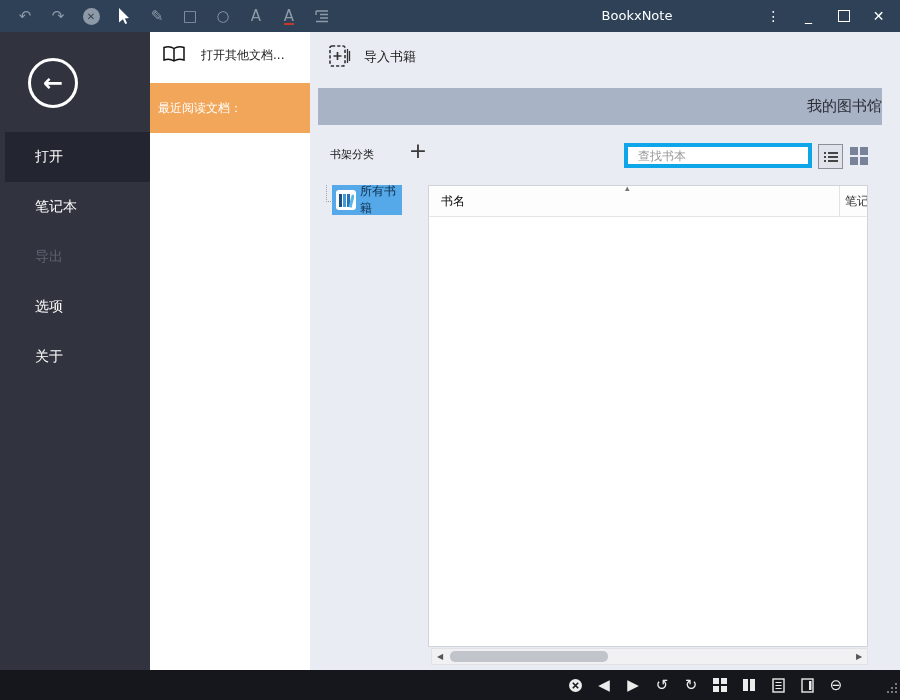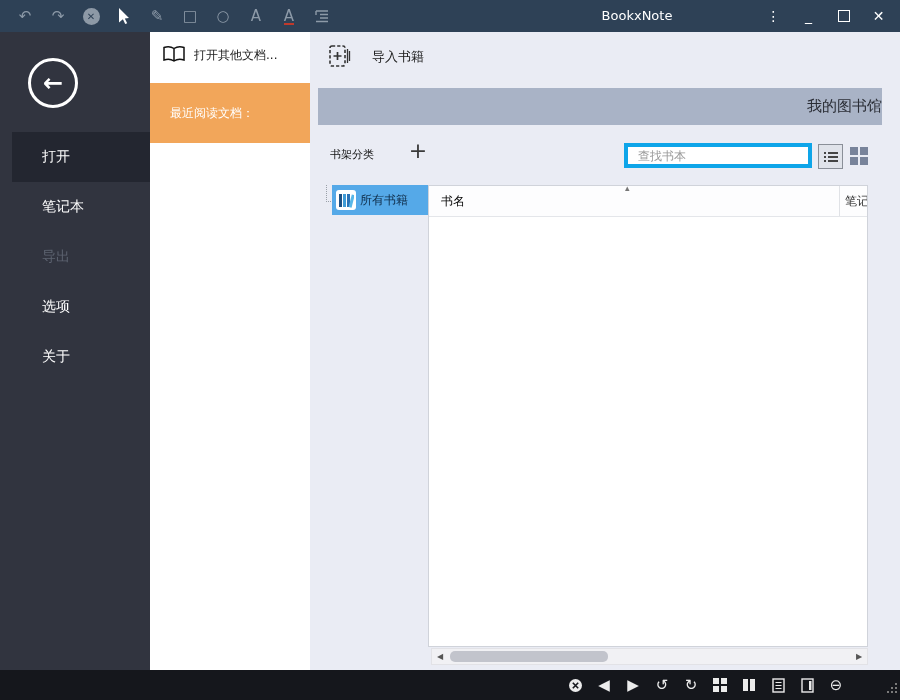--- a/index.html
+++ b/index.html
@@ -14,46 +14,46 @@
   .tool-aunder{border-bottom:2px solid #c0392b;height:16px;}
   .tb-title{position:absolute;left:572px;top:0;width:130px;height:32px;line-height:32px;text-align:center;color:#ffffff;font-size:13px;}
   .tb-win{position:absolute;right:4px;top:0;height:32px;display:flex;align-items:center;color:#fff;}
   .tb-win .wbtn{width:35px;height:32px;display:flex;align-items:center;justify-content:center;font-size:14px;cursor:pointer;}
   .max-box{width:10px;height:10px;border:1px solid #fff;display:block;}
 
   
   .sidebar{position:absolute;top:32px;left:0;width:150px;height:638px;background:#31343f;color:#fff;}
   .back-btn{position:absolute;top:26px;left:28px;width:44px;height:44px;border:3px solid #fff;border-radius:50%;
             display:flex;align-items:center;justify-content:center;font-size:24px;font-weight:bold;cursor:pointer;}
-  .side-menu{position:absolute;top:100px;left:12px;width:150px;}
+  .side-menu{position:absolute;top:100px;left:5px;width:150px;}
   .side-item{height:50px;display:flex;align-items:center;padding-left:30px;font-size:14px;cursor:pointer;}
   .side-item.active{background:#232630;}
   .side-item.disabled{color:#5d6370;cursor:default;}
 
   
   .docpanel{position:absolute;top:32px;left:150px;width:160px;height:638px;background:#ffffff;}
-  .open-other{height:46px;display:flex;align-items:center;gap:8px;padding:0 12px;font-size:12px;color:#1a1a1a;cursor:pointer;}
-  .recent-bar{margin-top:5px;height:60px;background:#f2a65a;color:#ffffff;font-size:12px;display:flex;align-items:center;padding:0 20px;}
+  .open-other{height:46px;display:flex;align-items:center;gap:15px;padding:0 12px;font-size:12px;color:#1a1a1a;cursor:pointer;}
+  .recent-bar{margin-top:5px;height:50px;background:#f2a65a;color:#ffffff;font-size:12px;display:flex;align-items:center;padding:0 8px;}
 
   
   .main{position:absolute;top:32px;left:310px;width:590px;height:638px;background:#eaecf4;}
-  .import-btn{position:absolute;left:16px;top:8px;height:34px;display:flex;align-items:center;gap:20px;font-size:13px;color:#1a1a1a;cursor:pointer;}
+  .import-btn{position:absolute;left:16px;top:8px;height:34px;display:flex;align-items:center;gap:12px;font-size:13px;color:#1a1a1a;cursor:pointer;}
   .lib-header{position:absolute;left:8px;top:56px;width:564px;height:37px;background:#a9b3c6;color:#2a2d35;
               font-size:15px;text-align:right;line-height:37px;}
   .shelf-label{position:absolute;left:20px;top:110px;font-size:11px;color:#111;line-height:26px;}
   .add-shelf{position:absolute;left:96px;top:106px;font-size:22px;color:#3a3a3a;width:24px;text-align:center;cursor:pointer;}
   .search-box{position:absolute;left:314px;top:111px;width:188px;height:25px;border:4px solid #0ea5e9;background:#fff;
               font-size:12px;padding:0 10px;box-sizing:border-box;outline:none;color:#333;font-family:inherit;}
   .search-box::placeholder{color:#999;}
   .view-list{position:absolute;left:508px;top:112px;width:23px;height:23px;border:1px solid #8a8f98;background:#e0e3ea;
              display:flex;align-items:center;justify-content:center;cursor:pointer;}
   .view-grid{position:absolute;left:539px;top:114px;width:20px;height:20px;display:flex;align-items:center;justify-content:center;cursor:pointer;}
 
   .tree-guide{position:absolute;left:16px;top:153px;height:16px;width:8px;border-left:1px dotted #9aa0a8;border-bottom:1px dotted #9aa0a8;}
-  .tree-item{position:absolute;left:22px;top:153px;width:96px;height:30px;background:#55a9e8;display:flex;align-items:center;
+  .tree-item{position:absolute;left:22px;top:153px;width:70px;height:30px;background:#55a9e8;display:flex;align-items:center;
              gap:4px;padding:0 4px;box-sizing:border-box;font-size:12px;color:#0e2b47;cursor:pointer;}
   .shelf-icon{width:20px;height:20px;background:#fff;border-radius:3px;display:flex;align-items:center;justify-content:center;flex:0 0 auto;}
 
   .book-table{position:absolute;left:118px;top:153px;width:440px;height:462px;background:#fff;border:1px solid #d0d3da;
               box-sizing:border-box;overflow:hidden;}
   .table-header{position:relative;height:30px;border-bottom:1px solid #e4e6ea;background:#fdfdfe;}
   .col-name{position:absolute;left:12px;top:0;line-height:30px;font-size:12px;color:#000000;}
   .sort-caret{position:absolute;left:196px;top:-3px;font-size:9px;color:#777;}
   .col-notes{position:absolute;left:410px;top:0;line-height:30px;font-size:12px;color:#333;border-left:1px solid #e0e2e6;
              padding-left:5px;white-space:nowrap;}

